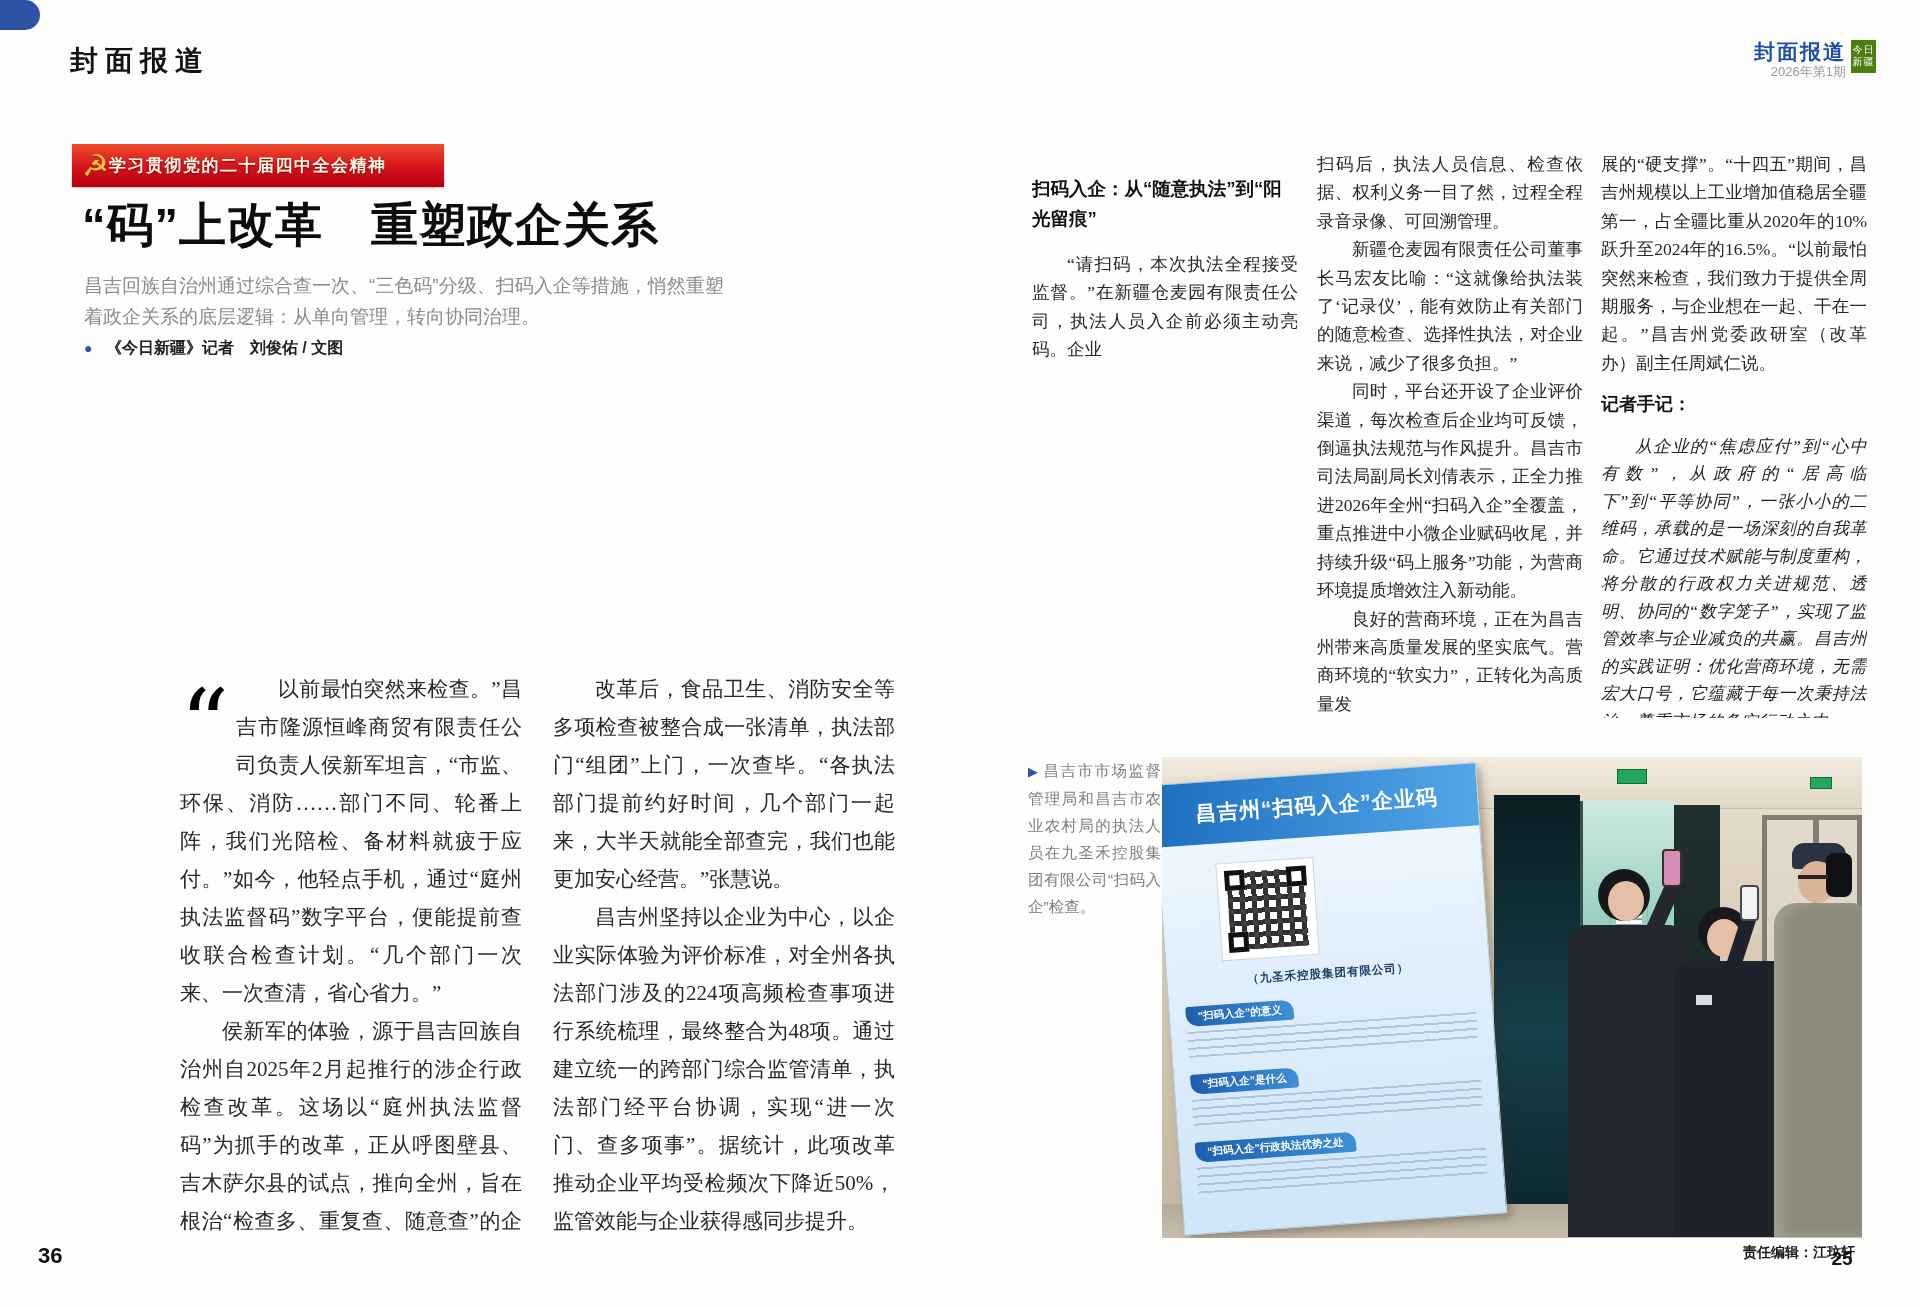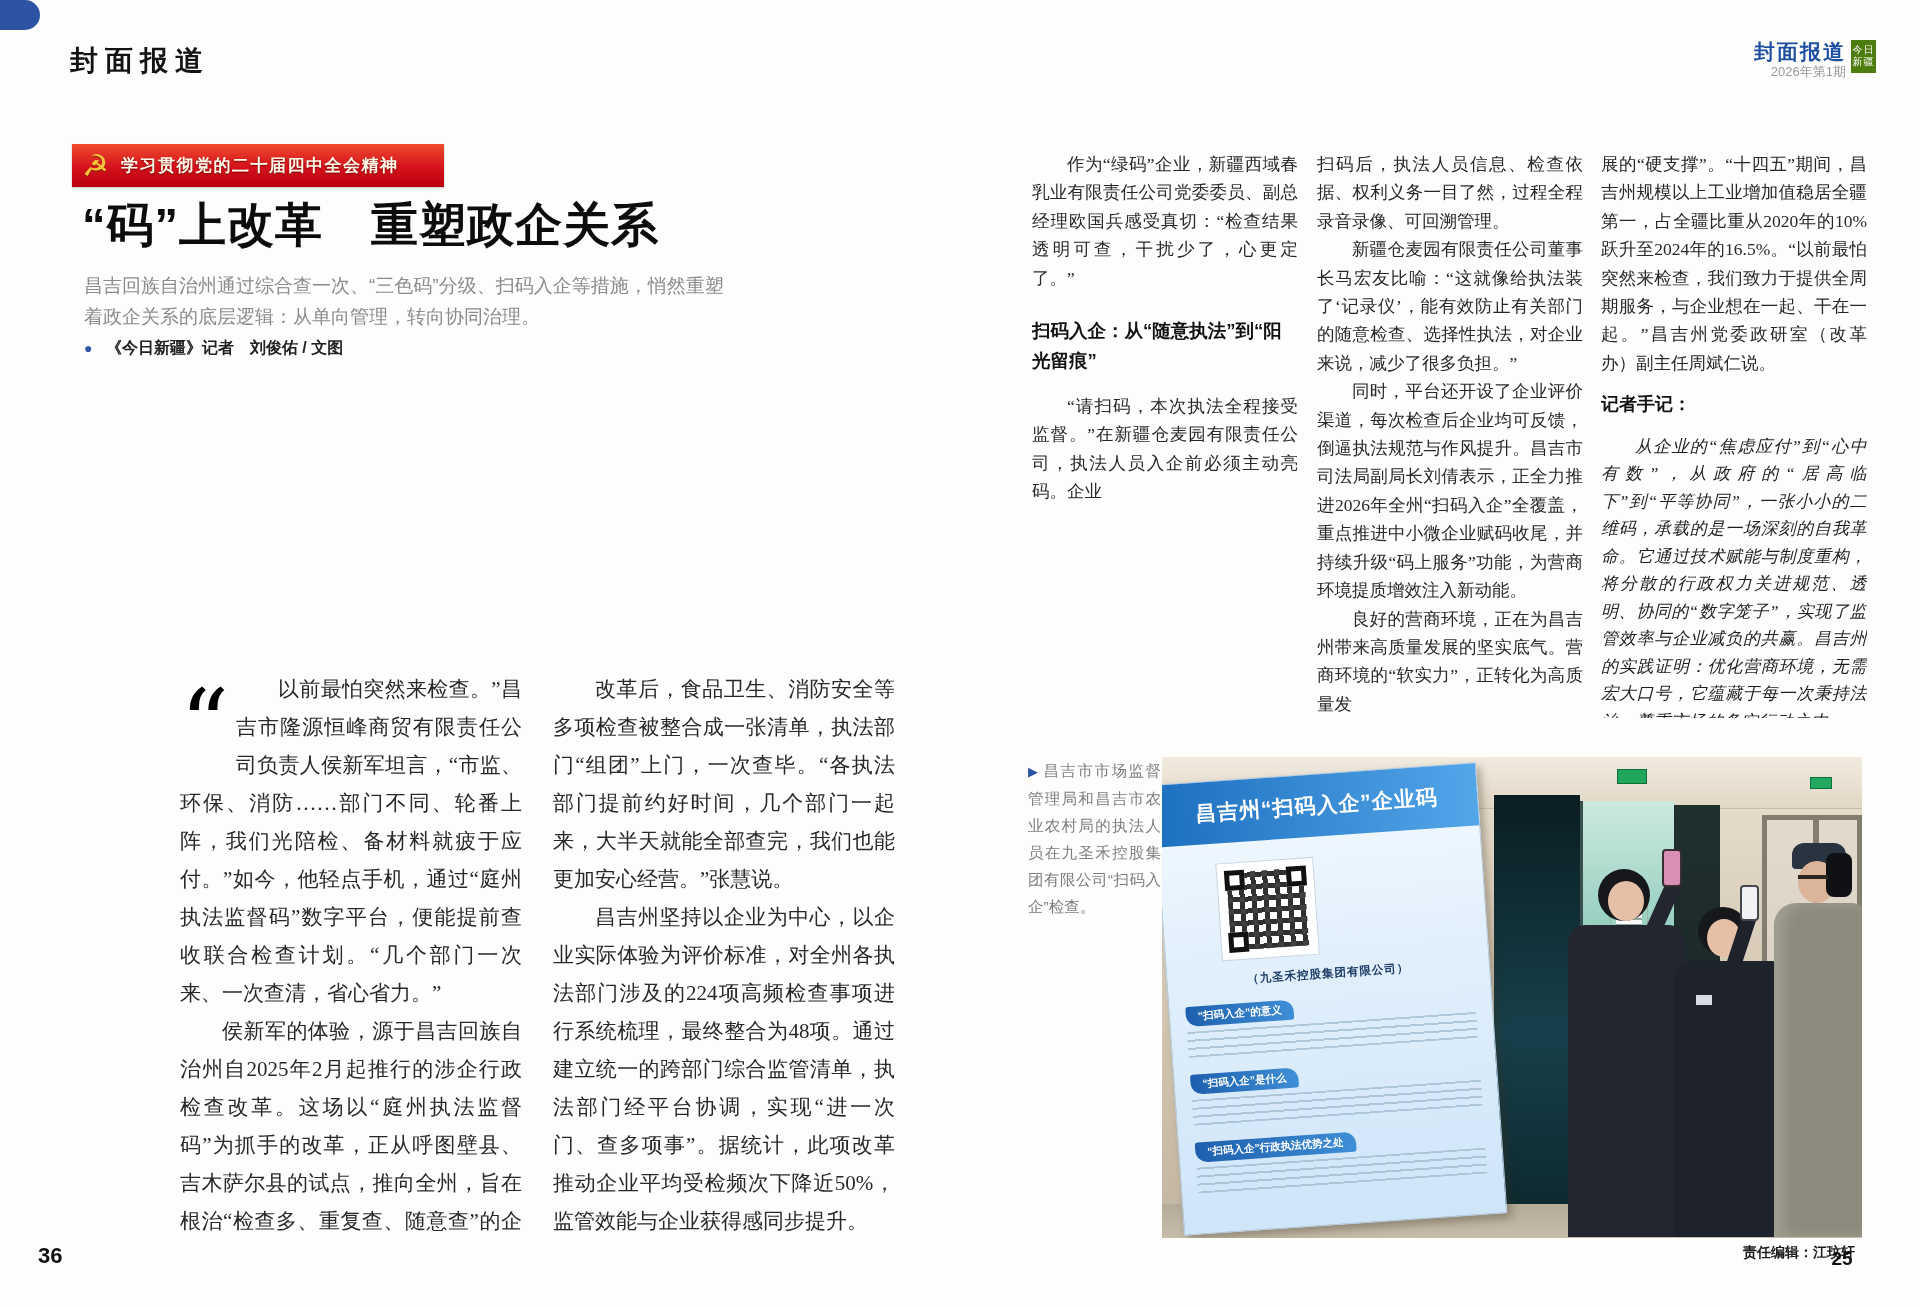--- a/index.html
+++ b/index.html
@@ -23,21 +23,21 @@
     color:#fff; font-size:10px; line-height:1.15; text-align:center; padding-top:4px;
     letter-spacing:1px; }
 
   
   .red-banner { left:72px; top:144px; width:372px; height:43px;
     background:linear-gradient(180deg,#ef4b2d 0%,#d5121c 55%,#b8000f 100%);
     display:flex; align-items:center; box-shadow:0 1px 2px rgba(0,0,0,.25); }
   .emblem { font-size:30px; color:#f8c33c; margin-left:10px;
     text-shadow:0 1px 1px #7d2f00; line-height:1; }
   .banner-text { font-size:17px; font-weight:bold; color:#fffbe9; letter-spacing:1.5px;
-    margin-left:12px; text-shadow:0 1px 2px #7a0008; }
+    text-shadow:0 1px 2px #7a0008; }
   .main-title { left:82px; top:194px; width:720px; font-size:47px; font-weight:800;
     color:#0c0c0c; letter-spacing:1px; }
   .dek { left:84px; top:270px; width:650px; font-size:19px; line-height:31px; color:#8b8b8b; }
   .byline { left:84px; top:338px; font-size:16px; font-weight:bold; color:#222; }
   .byline .dot { color:#2d53a5; font-size:14px; margin-right:9px; }
 
   
   .bodycol { text-align:justify; overflow:hidden; color:#282828;
     font-family:"Liberation Serif", serif; }
   .col-left { font-size:21px; line-height:38px; width:342px; height:578px; top:670px; }
@@ -187,21 +187,20 @@
 
 </div>
 
 <div class="abs bodycol col-left lp-col2">
   <p>改革后，食品卫生、消防安全等多项检查被整合成一张清单，执法部门“组团”上门，一次查毕。“各执法部门提前约好时间，几个部门一起来，大半天就能全部查完，我们也能更加安心经营。”张慧说。</p>
   <p>昌吉州坚持以企业为中心，以企业实际体验为评价标准，对全州各执法部门涉及的224项高频检查事项进行系统梳理，最终整合为48项。通过建立统一的跨部门综合监管清单，执法部门经平台协调，实现“进一次门、查多项事”。据统计，此项改革推动企业平均受检频次下降近50%，监管效能与企业获得感同步提升。</p>
 
 </div>
 
 <div class="abs bodycol col-right rp-col1">
-  <p>作为“绿码”企业，新疆西域春乳业有限责任公司党委委员、副总经理欧国兵感受真切：“检查结果透明可查，干扰少了，心更定了。”</p>
   <h3 class="h3l">扫码入企：从“随意执法”到“阳光留痕”</h3>
   <p>“请扫码，本次执法全程接受监督。”在新疆仓麦园有限责任公司，执法人员入企前必须主动亮码。企业</p>
 </div>
 
 <div class="abs bodycol col-right rp-col2">
   <p class="noindent">扫码后，执法人员信息、检查依据、权利义务一目了然，过程全程录音录像、可回溯管理。</p>
   <p>新疆仓麦园有限责任公司董事长马宏友比喻：“这就像给执法装了‘记录仪’，能有效防止有关部门的随意检查、选择性执法，对企业来说，减少了很多负担。”</p>
   <p>同时，平台还开设了企业评价渠道，每次检查后企业均可反馈，倒逼执法规范与作风提升。昌吉市司法局副局长刘倩表示，正全力推进2026年全州“扫码入企”全覆盖，重点推进中小微企业赋码收尾，并持续升级“码上服务”功能，为营商环境提质增效注入新动能。</p>
   <p>良好的营商环境，正在为昌吉州带来高质量发展的坚实底气。营商环境的“软实力”，正转化为高质量发</p>
 </div>

